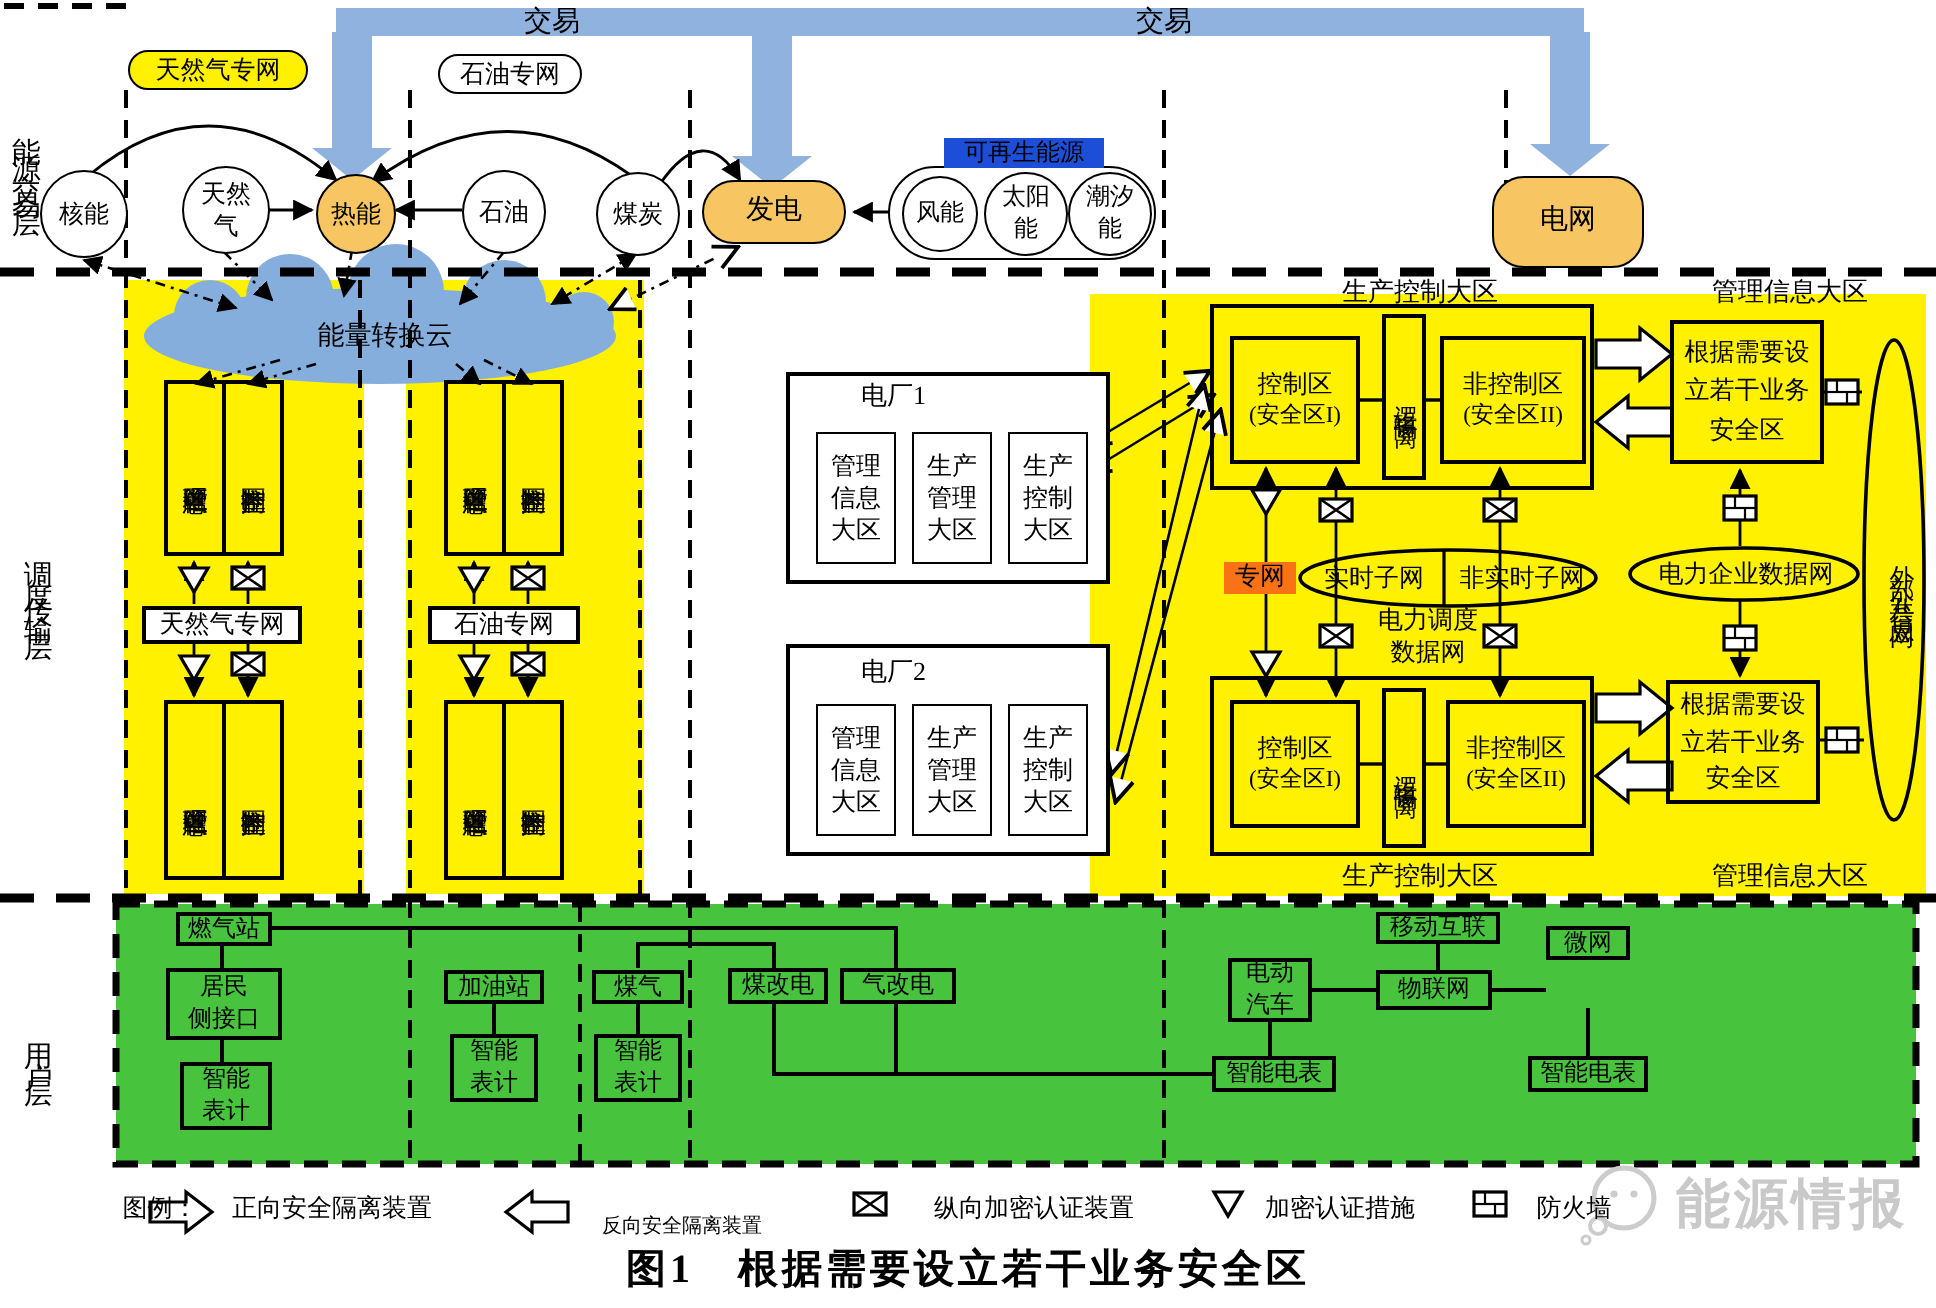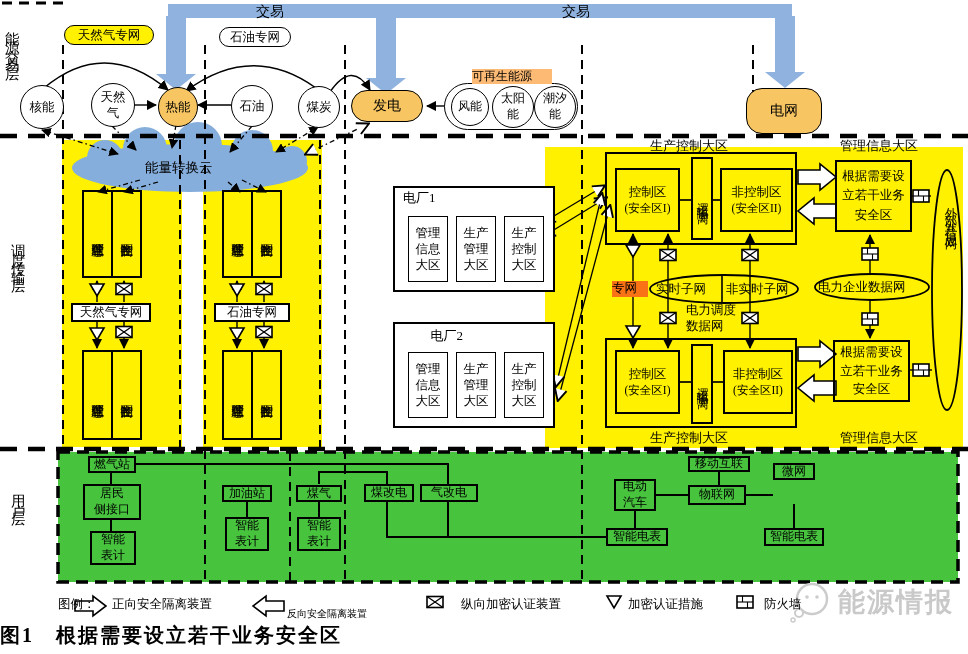--- a/index.html
+++ b/index.html
@@ -1,19 +1,19 @@
 <!DOCTYPE html>
 <html><head>
 <meta charset="utf-8">
 <style>
 html,body{margin:0;padding:0;background:#fff}
 #stage{position:relative;width:968px;height:654px;background:#fff;overflow:hidden;
   font-family:"Liberation Serif","DejaVu Serif",serif;color:#000}
 #lines{position:absolute;left:0;top:0;z-index:1}
-.txt{position:absolute;z-index:2;text-align:left;line-height:1.25;font-size:13px}
+.txt{position:absolute;z-index:2;text-align:center;line-height:1.25;font-size:13px}
 .vt{writing-mode:vertical-rl;text-orientation:upright}
 .bx{position:absolute;z-index:2;border:2px solid #000;display:flex;align-items:center;justify-content:center;
   flex-direction:column;text-align:center;line-height:1.3;box-sizing:border-box;font-size:12.5px;background:transparent}
 .wbg{background:#fff}
 .circ{border-radius:50%;background:#fff;border:1.6px solid #000}
 .orange{background:#F7C561}
 .pill{border-radius:13px}
 .cells{flex-direction:row;padding:0;border-width:2.5px}
 .cell{flex:1;height:100%;display:flex;align-items:center;justify-content:center}
 .cell+.cell{border-left:2.5px solid #000}
@@ -217,21 +217,21 @@
 <div class="bx pill wbg" style="left:219px;top:27px;width:72px;height:20px;border-width:1.6px">石油专网</div>
 
 <div class="bx circ" style="left:20px;top:85px;width:44px;height:44px;border-width:1.6px">核能</div>
 <div class="bx circ" style="left:91px;top:83px;width:44px;height:44px;padding:0 4px;border-width:1.6px">天然气</div>
 <div class="bx circ orange" style="left:158px;top:87px;width:40px;height:40px;border-width:1.6px">热能</div>
 <div class="bx circ" style="left:231px;top:85px;width:42px;height:42px;border-width:1.6px">石油</div>
 <div class="bx circ" style="left:298px;top:86px;width:42px;height:42px;border-width:1.6px">煤炭</div>
 <div class="bx orange" style="left:351px;top:90px;width:72px;height:32px;border-radius:16px;font-size:14px;border-width:1.6px">发电</div>
 
 <div class="bx wbg" style="left:444px;top:83px;width:134px;height:47px;border-radius:24px;border-width:1.6px"></div>
-<div class="txt" style="left:472px;top:69px;width:80px;font-size:12px;background:#fdba74">可再生能源</div>
+<div class="txt" style="left:472px;top:69px;width:80px;font-size:12px;background:#1d4ed8">可再生能源</div>
 <div class="bx circ" style="left:451px;top:88px;width:38px;height:38px;font-size:12px;border-width:1.6px">风能</div>
 <div class="bx circ" style="left:492px;top:86px;width:42px;height:42px;font-size:12px;padding:0 4px;border-width:1.6px">太阳能</div>
 <div class="bx circ" style="left:534px;top:86px;width:42px;height:42px;font-size:12px;padding:0 4px;border-width:1.6px">潮汐能</div>
 <div class="bx orange" style="left:746px;top:88px;width:76px;height:46px;border-radius:16px;font-size:14px;border-width:1.6px">电网</div>
 
 <div class="txt" style="left:145px;top:160px;width:95px;font-size:13.5px">能量转换云</div>
 
 <div class="bx cells" style="left:82px;top:190px;width:60px;height:88px">
   <div class="cell vt">管理信息区</div>
   <div class="cell vt">生产控制区</div>
@@ -246,21 +246,21 @@
   <div class="cell vt">管理信息区</div>
   <div class="cell vt">生产控制区</div>
 </div>
 <div class="bx wbg" style="left:214px;top:303px;width:76px;height:19px;font-size:12.5px">石油专网</div>
 <div class="bx cells" style="left:222px;top:350px;width:60px;height:90px">
   <div class="cell vt">管理信息区</div>
   <div class="cell vt">生产控制区</div>
 </div>
 
 <div class="bx wbg" style="left:393px;top:186px;width:162px;height:106px"></div>
-<div class="txt" style="left:403px;top:190px;width:60px;text-align:left;font-size:13px">电厂1</div>
+<div class="txt" style="left:403px;top:190px;width:60px;text-align:right;font-size:13px">电厂1</div>
 <div class="bx wbg" style="left:408px;top:216px;width:40px;height:66px;border-width:1.6px;padding:1px">管理信息大区</div>
 <div class="bx wbg" style="left:456px;top:216px;width:40px;height:66px;border-width:1.6px;padding:1px">生产管理大区</div>
 <div class="bx wbg" style="left:504px;top:216px;width:40px;height:66px;border-width:1.6px;padding:1px">生产控制大区</div>
 
 <div class="bx wbg" style="left:393px;top:322px;width:162px;height:106px"></div>
 <div class="txt" style="left:403px;top:328px;width:60px;text-align:right;font-size:13px">电厂2</div>
 <div class="bx wbg" style="left:408px;top:352px;width:40px;height:66px;border-width:1.6px;padding:1px">管理信息大区</div>
 <div class="bx wbg" style="left:456px;top:352px;width:40px;height:66px;border-width:1.6px;padding:1px">生产管理大区</div>
 <div class="bx wbg" style="left:504px;top:352px;width:40px;height:66px;border-width:1.6px;padding:1px">生产控制大区</div>
 

